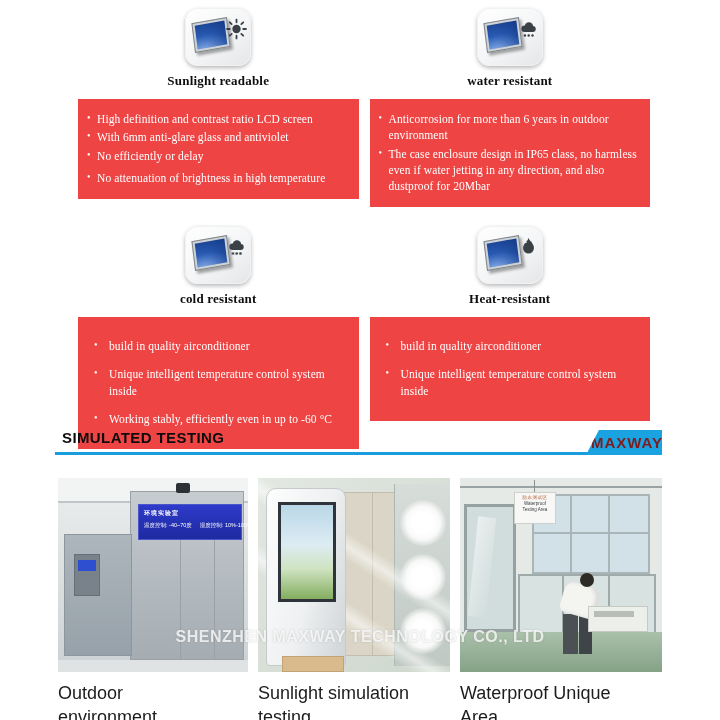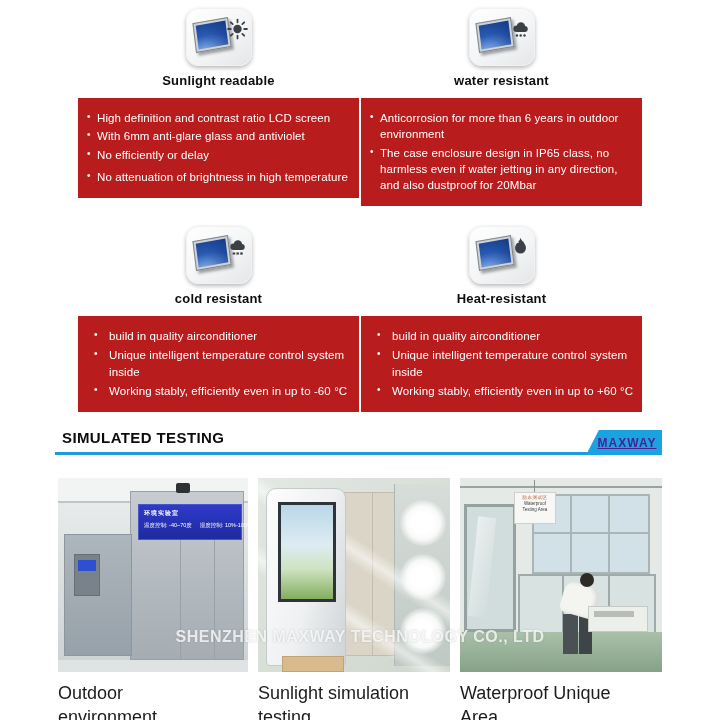--- a/index.html
+++ b/index.html
@@ -4,21 +4,21 @@
 <style>
   * { margin:0; padding:0; box-sizing:border-box; }
   html,body { background:#ffffff; }
   #page {
     position:relative; width:720px; height:720px; margin:0 auto;
     background:#ffffff; overflow:hidden;
     font-family:"Liberation Sans", sans-serif; color:#111;
   }
 
   
-  .features-row { position:absolute; left:78px; width:572px; display:flex; gap:2px; }
+  .features-row { position:absolute; left:78px; width:572px; display:flex; gap:11px;font-family:Liberation Serif, serif; }
   #row1 { top:8px; }
   #row2 { top:226px; }
   .feature-col { width:281px; display:flex; flex-direction:column; align-items:center; }
 
   .tile {
     position:relative; width:66px; height:58px; border-radius:13px;
     background:linear-gradient(145deg,#ffffff 0%,#f4f5f6 55%,#e3e5e7 100%);
     box-shadow:0 2px 4px rgba(0,0,0,0.28), inset 0 0 0 1px #f0f1f2;
     margin-bottom:7px;
   }
@@ -35,41 +35,41 @@
   }
   .swoosh {
     position:absolute; left:-15%; bottom:-45%; width:150%; height:110%;
     border-radius:50%;
     background:radial-gradient(ellipse at 35% 100%, rgba(255,255,255,0.45) 0%, rgba(255,255,255,0.12) 45%, transparent 65%);
   }
   .glyph { position:absolute; right:4px; top:9px; width:21px; height:24px; }
 
   .feature-title { font-size:13px; font-weight:bold; color:#0e0e0e; margin-bottom:10px; letter-spacing:0.2px; }
 
-  .feature-box { width:100%; background:#b91c1c; padding:9px 8px 10px 7px; }
+  .feature-box { width:100%; background:#ef4444; padding:9px 8px 10px 7px; }
   .feature-list { list-style:none; color:#ffffff; }
   .feature-list li {
     position:relative; padding-left:12px; font-size:11.5px; line-height:1.42;
     margin:2.5px 0; letter-spacing:0.1px;
   }
   .feature-list li::before { content:"\2022"; position:absolute; left:2px; top:0; font-size:10px; }
   .feature-list.gapped li:nth-child(4), .feature-list.gapped li:nth-child(5) { margin-top:6px; }
-  .feature-list.indent li { padding-left:24px; margin:3px 0; }
+  .feature-list.indent li { padding-left:24px; margin:12px 0; }
   .feature-list.indent li::before { left:9px; }
 
   
   #section-header { position:absolute; top:426px; left:55px; width:607px; height:29px; }
   #section-title { position:absolute; left:7px; top:3px; font-size:15px; font-weight:bold; color:#0c0c0c; letter-spacing:0.4px; }
   #header-rule { position:absolute; left:0; right:0; bottom:0; height:3px; background:#1a9ddd; }
   #brand-tag {
     position:absolute; right:0; bottom:0; width:76px; height:25px;
     background:#1ba3e1; clip-path:polygon(17% 0, 100% 0, 100% 100%, 0 100%);
     display:flex; align-items:center; justify-content:center;
   }
-  #brand-tag span { color:#4c1d95; font-size:12px; font-weight:bold; letter-spacing:1px; padding-left:6px;text-decoration:underline; }
+  #brand-tag span { color:#7f1d1d; font-size:15px; font-weight:bold; letter-spacing:1px; padding-left:6px; }
 
   
   #photos { position:absolute; top:478px; left:58px; width:604px; height:194px; display:flex; gap:10px; }
   .photo { position:relative; height:194px; overflow:hidden; }
   #photo1 { width:190px; background:linear-gradient(#eceeee, #ccd1d3); }
   #photo2 { width:192px; background:linear-gradient(135deg,#e3e8e2 0%,#cdd7cd 100%); }
   #photo3 { width:202px; background:#e6eae7; }
 
   
   .p1-ceiling { position:absolute; top:0; left:0; right:0; height:24px; background:#f2f4f4; }
@@ -273,21 +273,20 @@
         </div>
         <svg class="glyph" viewBox="0 0 20 20">
           <path fill="#3b4046" d="M10 1.2 C10.4 3.4 12.2 4.6 13.3 6.1 C14.6 7.9 15.2 9.3 15.2 11 A5.2 5.2 0 0 1 4.8 11 C4.8 8.8 6.2 6.9 7.3 5.7 C8.4 4.5 9.6 3.2 10 1.2 Z M8.2 3.9 L7.1 6.2 L8.6 5.6 Z M12.6 4.6 L13.6 6.6 L12 6 Z"></path>
         </svg>
       </div>
       <div class="feature-title">Heat-resistant</div>
       <div class="feature-box">
         <ul class="feature-list indent">
           <li>build in quality airconditioner</li>
           <li>Unique intelligent temperature control system inside</li>
-          <li>Working stably, efficiently even in up to +60 °C</li>
         </ul>
       </div>
     </div>
 
   </div>
 
   <div id="section-header">
     <div id="section-title">SIMULATED TESTING</div>
     <div id="header-rule"></div>
     <div id="brand-tag">

